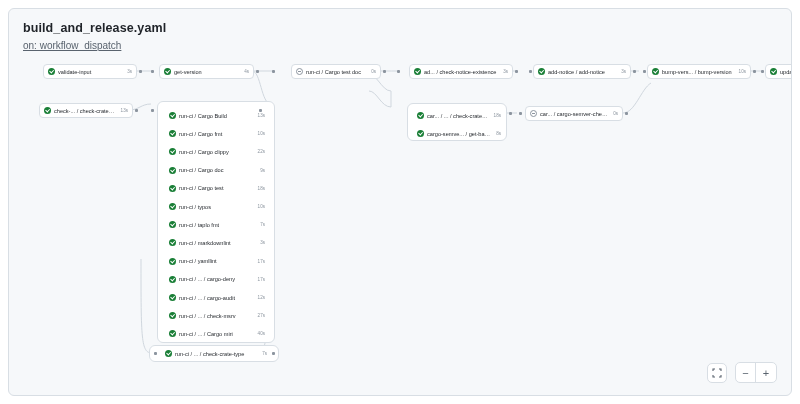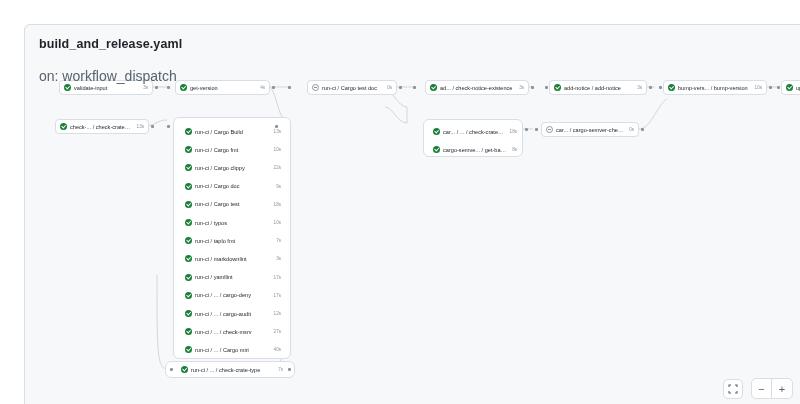--- a/index.html
+++ b/index.html
@@ -6,21 +6,21 @@
   html, body {
     width: 800px; height: 404px;
     background: #ffffff;
     font-family: "Liberation Sans", sans-serif;
     overflow: hidden;
   }
   #app {
     position: relative;
     width: 800px; height: 404px;
     background: #ffffff;
-    padding: 24px;
+    padding: 8px;
   }
   .canvas {
     position: relative;
     width: 784px; height: 388px;
     background: #f6f8fa;
     border: 1px solid #d8dee4;
     border-radius: 6px;
     overflow: hidden;
   }
   
@@ -29,23 +29,24 @@
     left: 14px; top: 12px;
     z-index: 5;
   }
   .wf-title {
     font-size: 12.5px;
     font-weight: bold;
     color: #1f2328;
     letter-spacing: .1px;
   }
   .wf-sub {
-    font-size: 14px;
+    font-size: 10px;
     color: #59636e;
-    margin-top: 17px;
+    margin-top: 5px;
+    text-decoration: underline;
   }
   
   svg.edges {
     position: absolute; left: 0; top: 0;
     width: 784px; height: 388px;
     pointer-events: none;
     z-index: 1;
   }
   svg.edges path { fill: none; stroke: #d0d7de; stroke-width: 1; }
   

